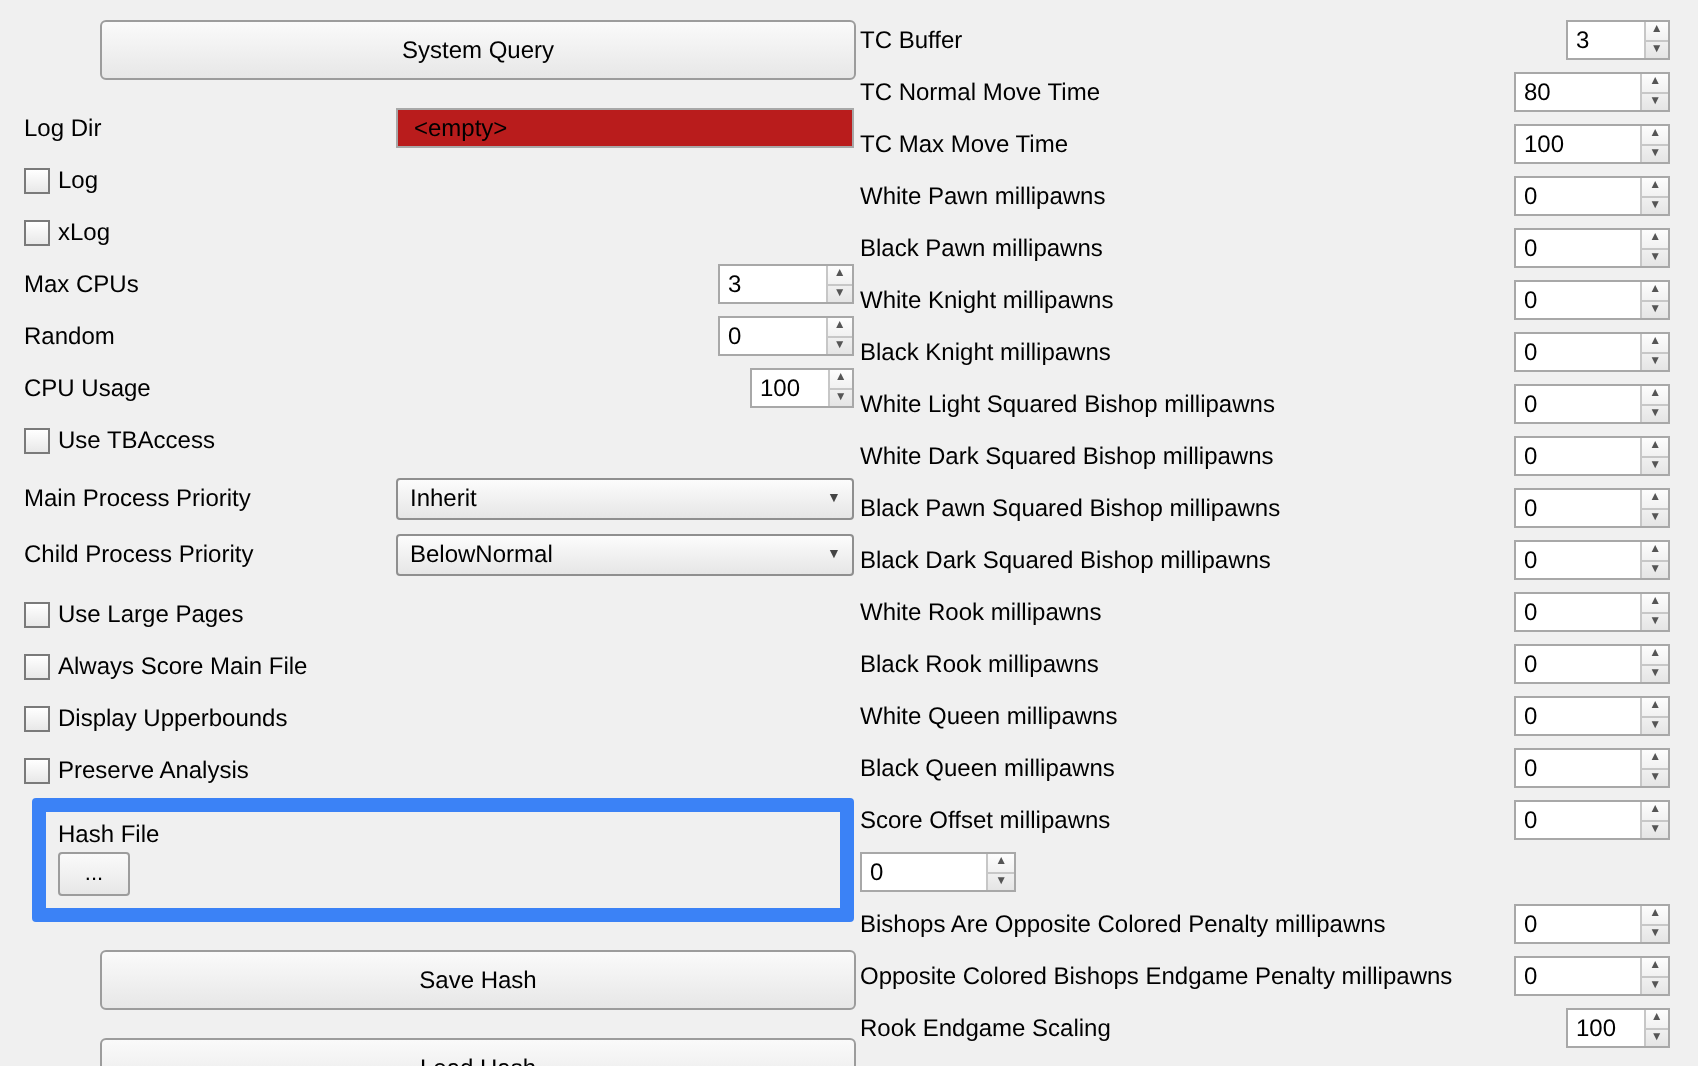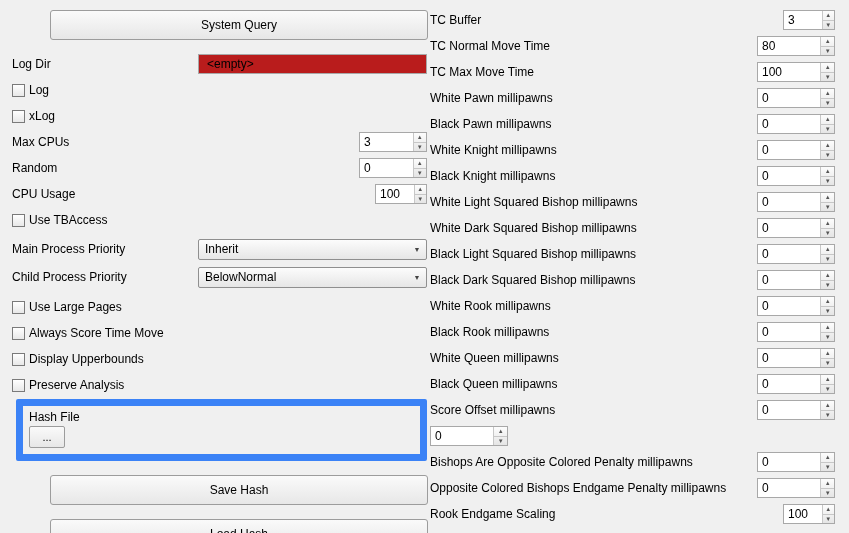--- a/index.html
+++ b/index.html
@@ -244,21 +244,21 @@
 
   <div style="height:4px;"></div>
 
   <div class="row">
     <span class="cb"></span>
     <span>Use Large Pages</span>
   </div>
 
   <div class="row">
     <span class="cb"></span>
-    <span>Always Score Time Move</span>
+    <span>Always Score Main File</span>
   </div>
 
   <div class="row">
     <span class="cb"></span>
     <span>Display Upperbounds</span>
   </div>
 
   <div class="row">
     <span class="cb"></span>
     <span>Preserve Analysis</span>
@@ -372,21 +372,21 @@
       <span class="r-label">White Dark Squared Bishop millipawns</span>
       <div class="spinner">
         <input value="0" style="">
         <span class="arrows">
           <span class="arrow up">▲</span>
           <span class="arrow down">▼</span>
         </span>
       </div>
     </div>
     <div class="r-row">
-      <span class="r-label">Black Light Squared Bishop millipawns</span>
+      <span class="r-label">Black Pawn Squared Bishop millipawns</span>
       <div class="spinner">
         <input value="0" style="">
         <span class="arrows">
           <span class="arrow up">▲</span>
           <span class="arrow down">▼</span>
         </span>
       </div>
     </div>
     <div class="r-row">
       <span class="r-label">Black Dark Squared Bishop millipawns</span>

